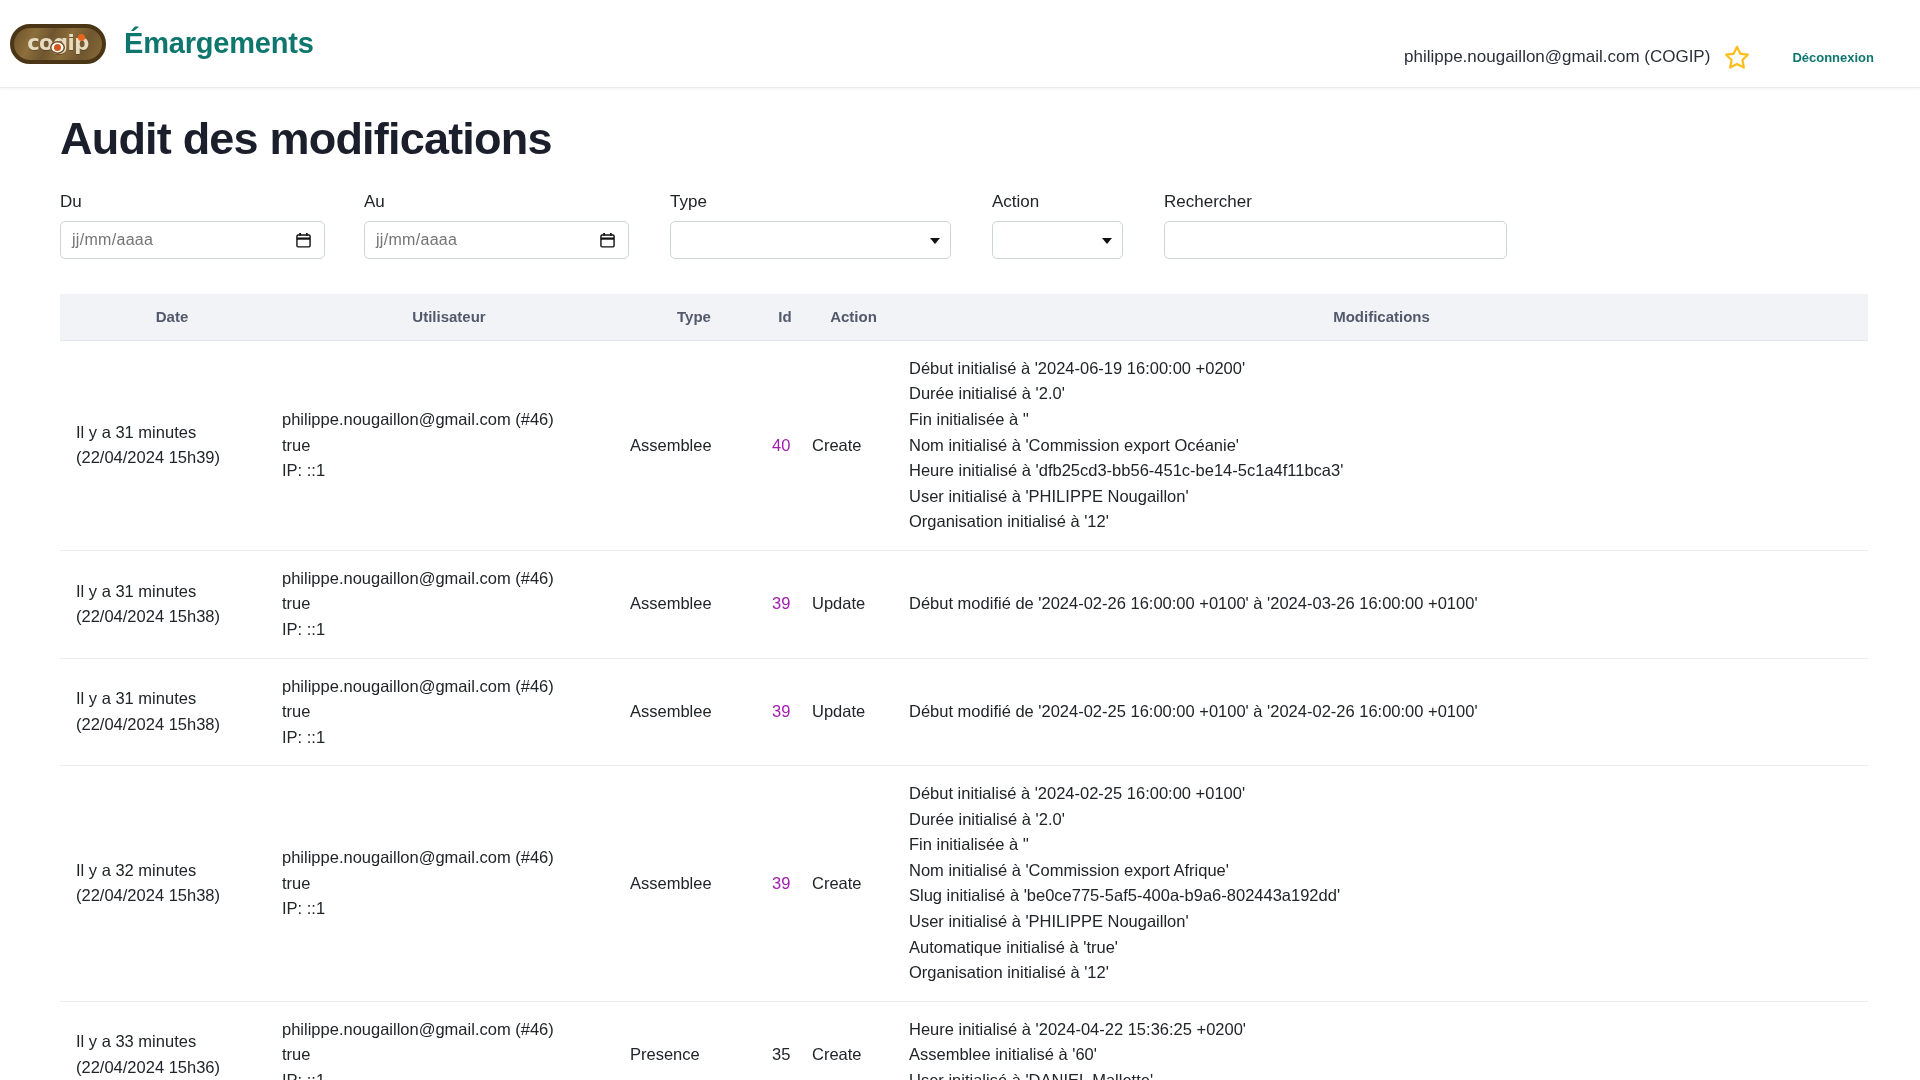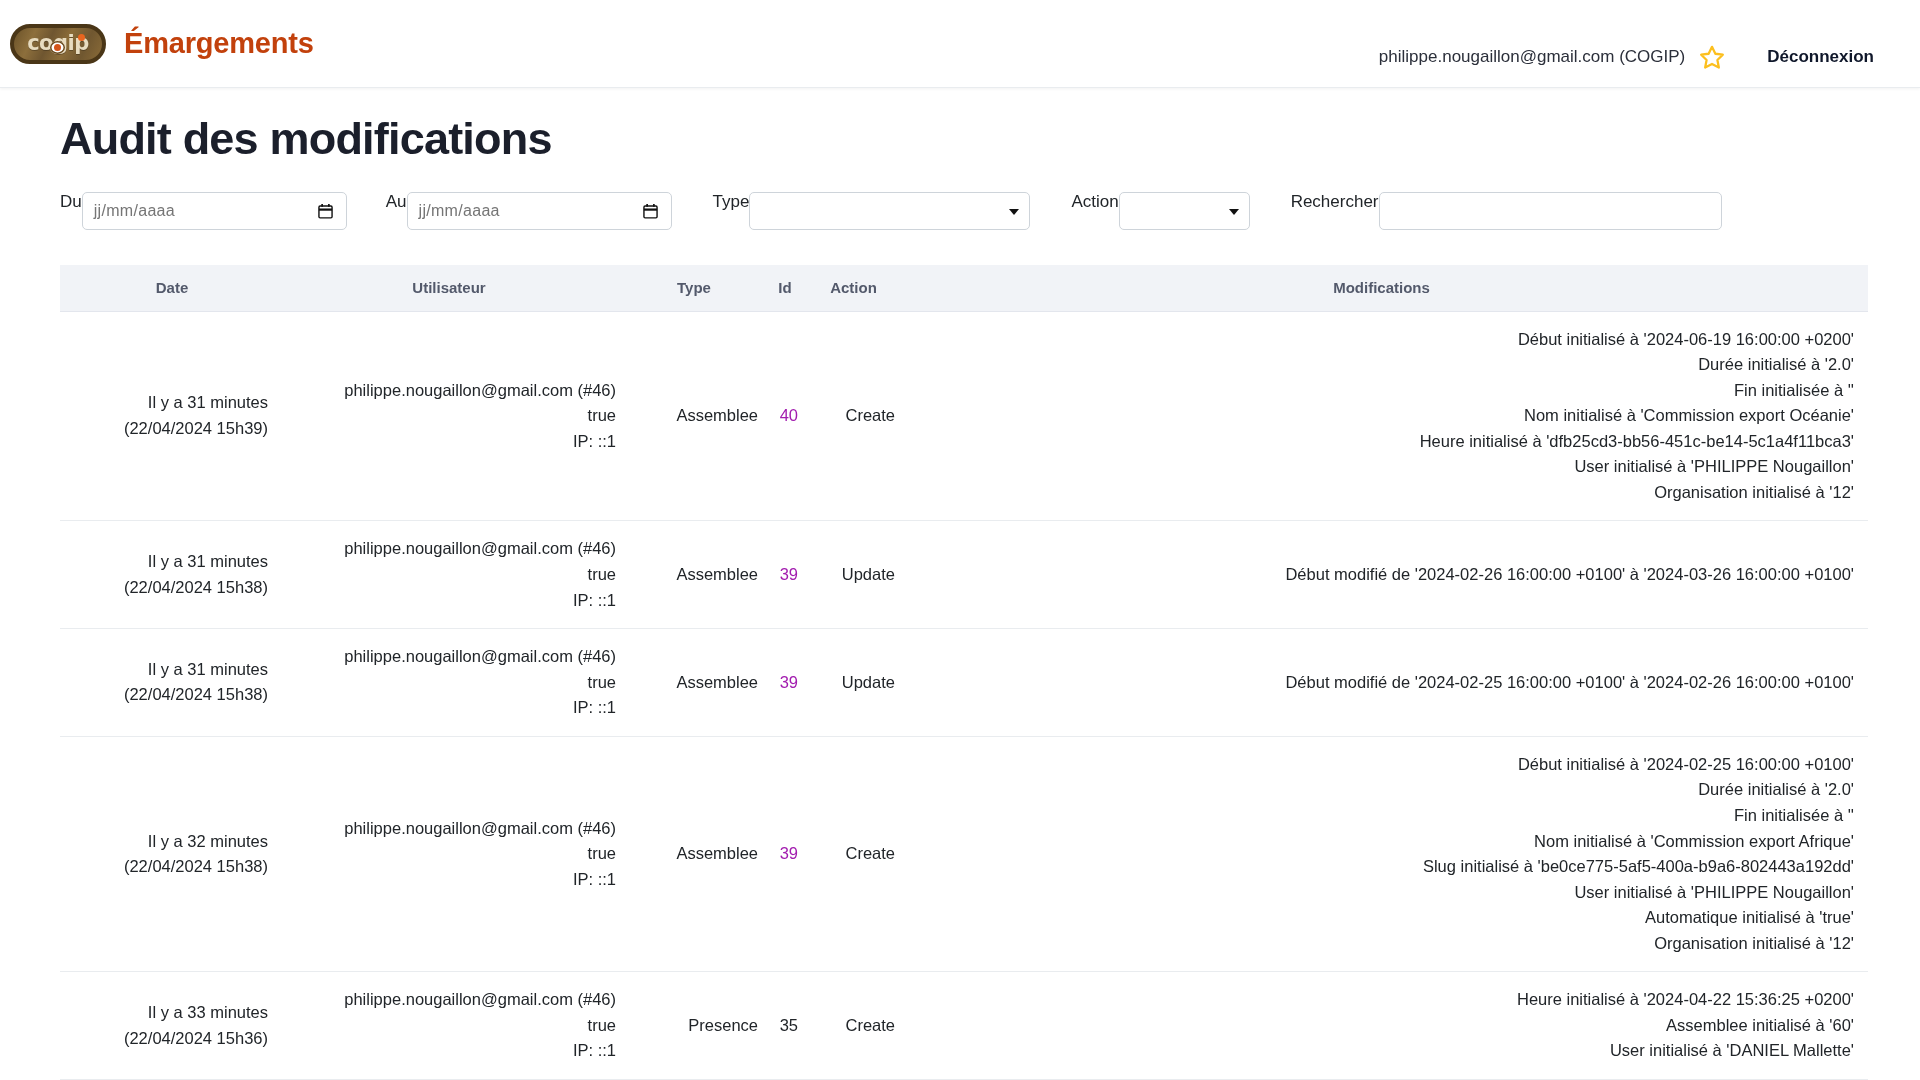--- a/index.html
+++ b/index.html
@@ -66,43 +66,43 @@
     position: absolute;
     right: 17px; top: 6px;
     width: 7px; height: 7px; border-radius: 50%;
     background: #e8651f;
     z-index: 4;
   }
 
   .app-title {
     font-size: 29px;
     font-weight: 700;
-    color: #c2410c;
+    color: #0f766e;
     letter-spacing: -0.2px;
     line-height: 1;
   }
 
   .nav-right {
     margin-left: auto;
     display: flex;
     align-items: center;
     gap: 0;
     margin-top: 27px;
   }
   .nav-user {
     font-size: 17px;
     color: #2b2f3a;
     white-space: nowrap;
   }
   .star-icon { margin-left: 14px; display: flex; align-items: center; }
   .logout-link {
     margin-left: 42px;
-    font-size: 17px;
+    font-size: 13px;
     font-weight: 700;
-    color: #0f172a;
+    color: #0f766e;
     text-decoration: none;
     white-space: nowrap;
   }
 
   
   .page { padding: 26px 0 0 0; }
   .container { padding: 0 60px 0 60px; }
 
   h1.page-title {
     margin: 0;
@@ -113,21 +113,21 @@
     line-height: 1.1;
   }
 
   
   .filters {
     display: flex;
     align-items: flex-end;
     margin-top: 28px;
     gap: 0;
   }
-  .filter-group { display: flex; }
+  .filter-group { display: flex; flex-direction: column; }
   .filter-label {
     font-size: 17px;
     color: #212529;
     margin-bottom: 9px;
     line-height: 1.2;
   }
   .ctrl {
     height: 38px;
     border: 1px solid #ced4da;
     border-radius: 5px;
@@ -188,21 +188,20 @@
   col.c-act  { width: 97px; }
   col.c-mod  { width: auto; }
 
   table.audit tbody td {
     padding: 15px 14px 15px 0;
     border-bottom: 1px solid #e9ecef;
     font-size: 16.5px;
     color: #212529;
     vertical-align: middle;
     line-height: 1.55;
-    text-align: right;
   }
   table.audit tbody td:first-child { padding-left: 16px; }
 
   .cell-date { white-space: nowrap; }
   .cell-date div { line-height: 1.55; }
   .cell-user div { line-height: 1.55; }
   .id-link {
     color: #a21caf;
     text-decoration: none;
   }

